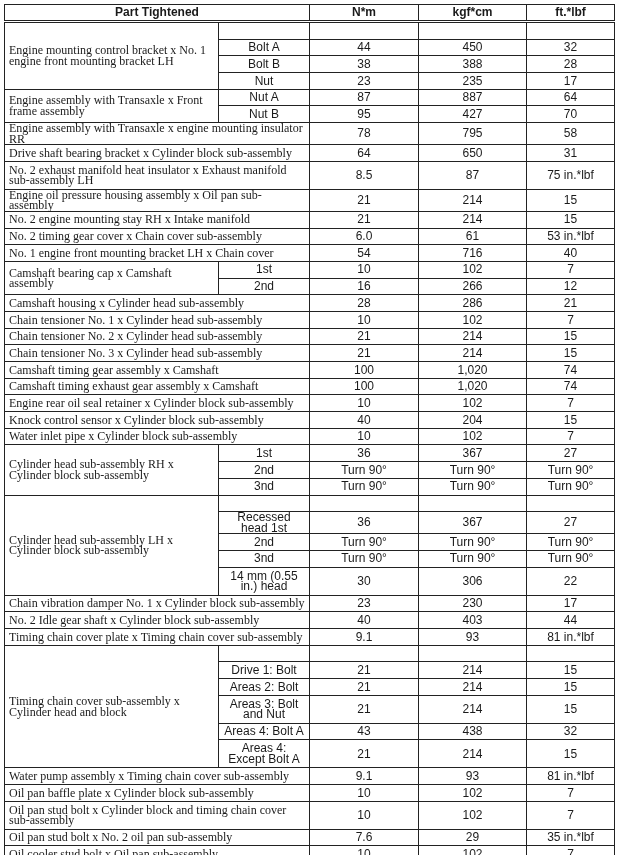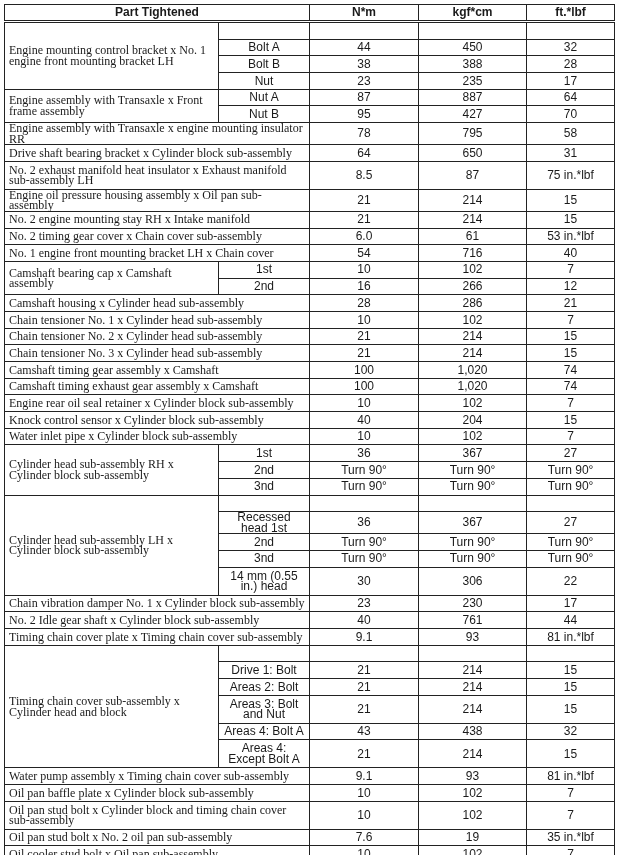--- a/index.html
+++ b/index.html
@@ -251,21 +251,21 @@
       </tr>
       <tr>
         <td class="part single" colspan="2">Chain vibration damper No. 1 x Cylinder block sub-assembly</td>
         <td class="val">23</td>
         <td class="val">230</td>
         <td class="val">17</td>
       </tr>
       <tr>
         <td class="part single" colspan="2">No. 2 Idle gear shaft x Cylinder block sub-assembly</td>
         <td class="val">40</td>
-        <td class="val">761</td>
+        <td class="val">403</td>
         <td class="val">44</td>
       </tr>
       <tr>
         <td class="part single" colspan="2">Timing chain cover plate x Timing chain cover sub-assembly</td>
         <td class="val">9.1</td>
         <td class="val">93</td>
         <td class="val">81 in.*lbf</td>
       </tr>
       <tr>
         <td class="part" rowspan="6">Timing chain cover sub-assembly x Cylinder head and block</td>
@@ -318,21 +318,21 @@
       </tr>
       <tr class="tall">
         <td class="part single" colspan="2">Oil pan stud bolt x Cylinder block and timing chain cover sub-assembly</td>
         <td class="val">10</td>
         <td class="val">102</td>
         <td class="val">7</td>
       </tr>
       <tr>
         <td class="part single" colspan="2">Oil pan stud bolt x No. 2 oil pan sub-assembly</td>
         <td class="val">7.6</td>
-        <td class="val">19</td>
+        <td class="val">29</td>
         <td class="val">35 in.*lbf</td>
       </tr>
       <tr>
         <td class="part single" colspan="2">Oil cooler stud bolt x Oil pan sub-assembly</td>
         <td class="val">10</td>
         <td class="val">102</td>
         <td class="val">7</td>
       </tr>
     </tbody>
 </table>

